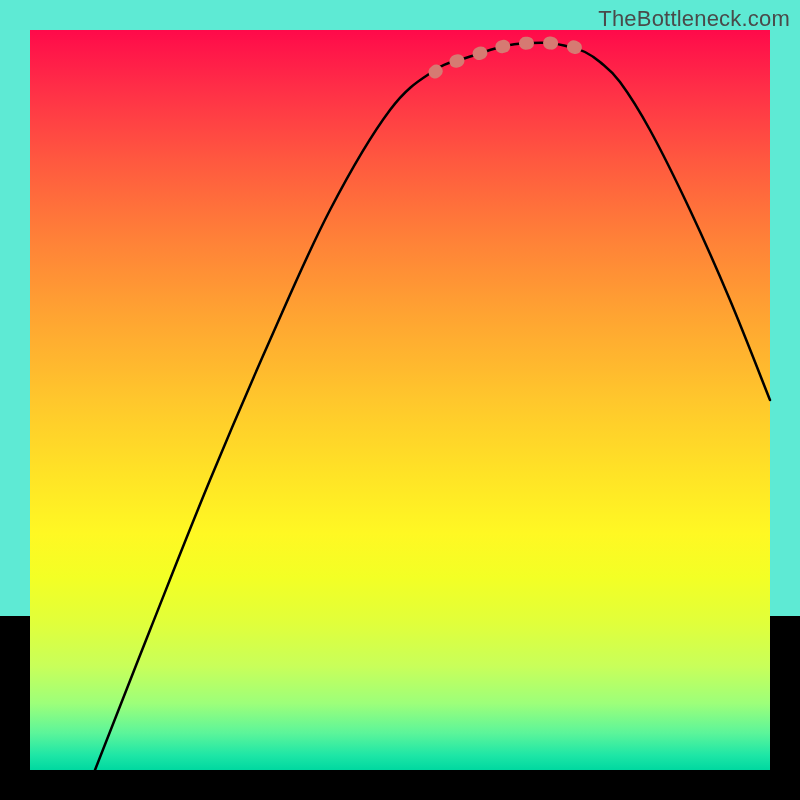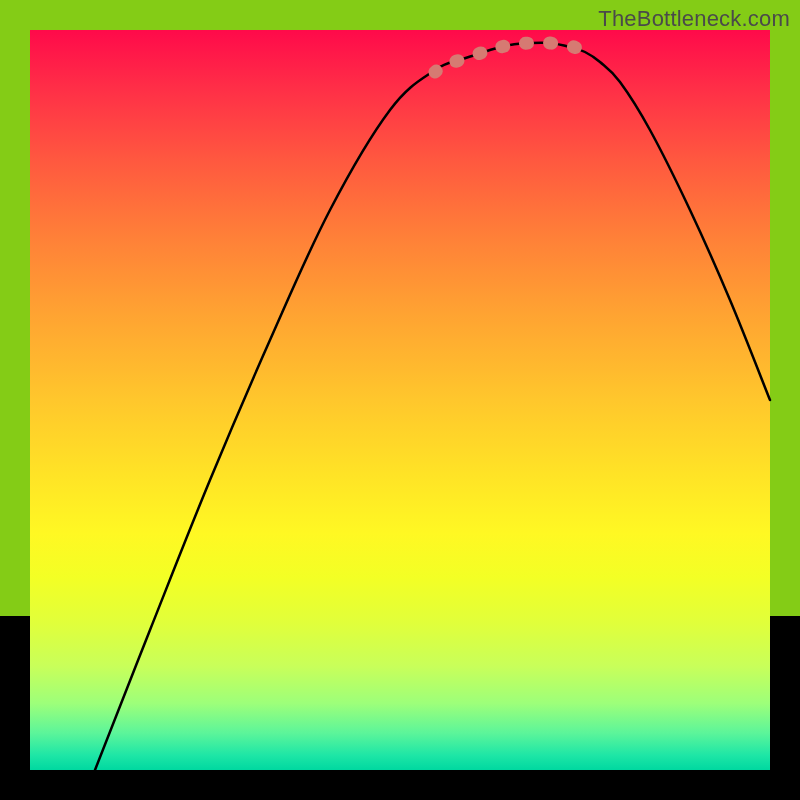--- a/index.html
+++ b/index.html
@@ -8,21 +8,21 @@
     width: 800px;
     height: 800px;
     overflow: hidden;
     background: #000;
     font-family: Arial, Helvetica, sans-serif;
   }
   .frame {
     position: relative;
     width: 800px;
     height: 616px;
-    background: #84cc16;
+    background: #5eead4;
   }
   .plot-area {
     position: absolute;
     left: 30px;
     top: 30px;
     width: 740px;
     height: 740px;
     background: linear-gradient(to bottom,
       #ff0a4a 0%,
       #ff2f47 8%,

